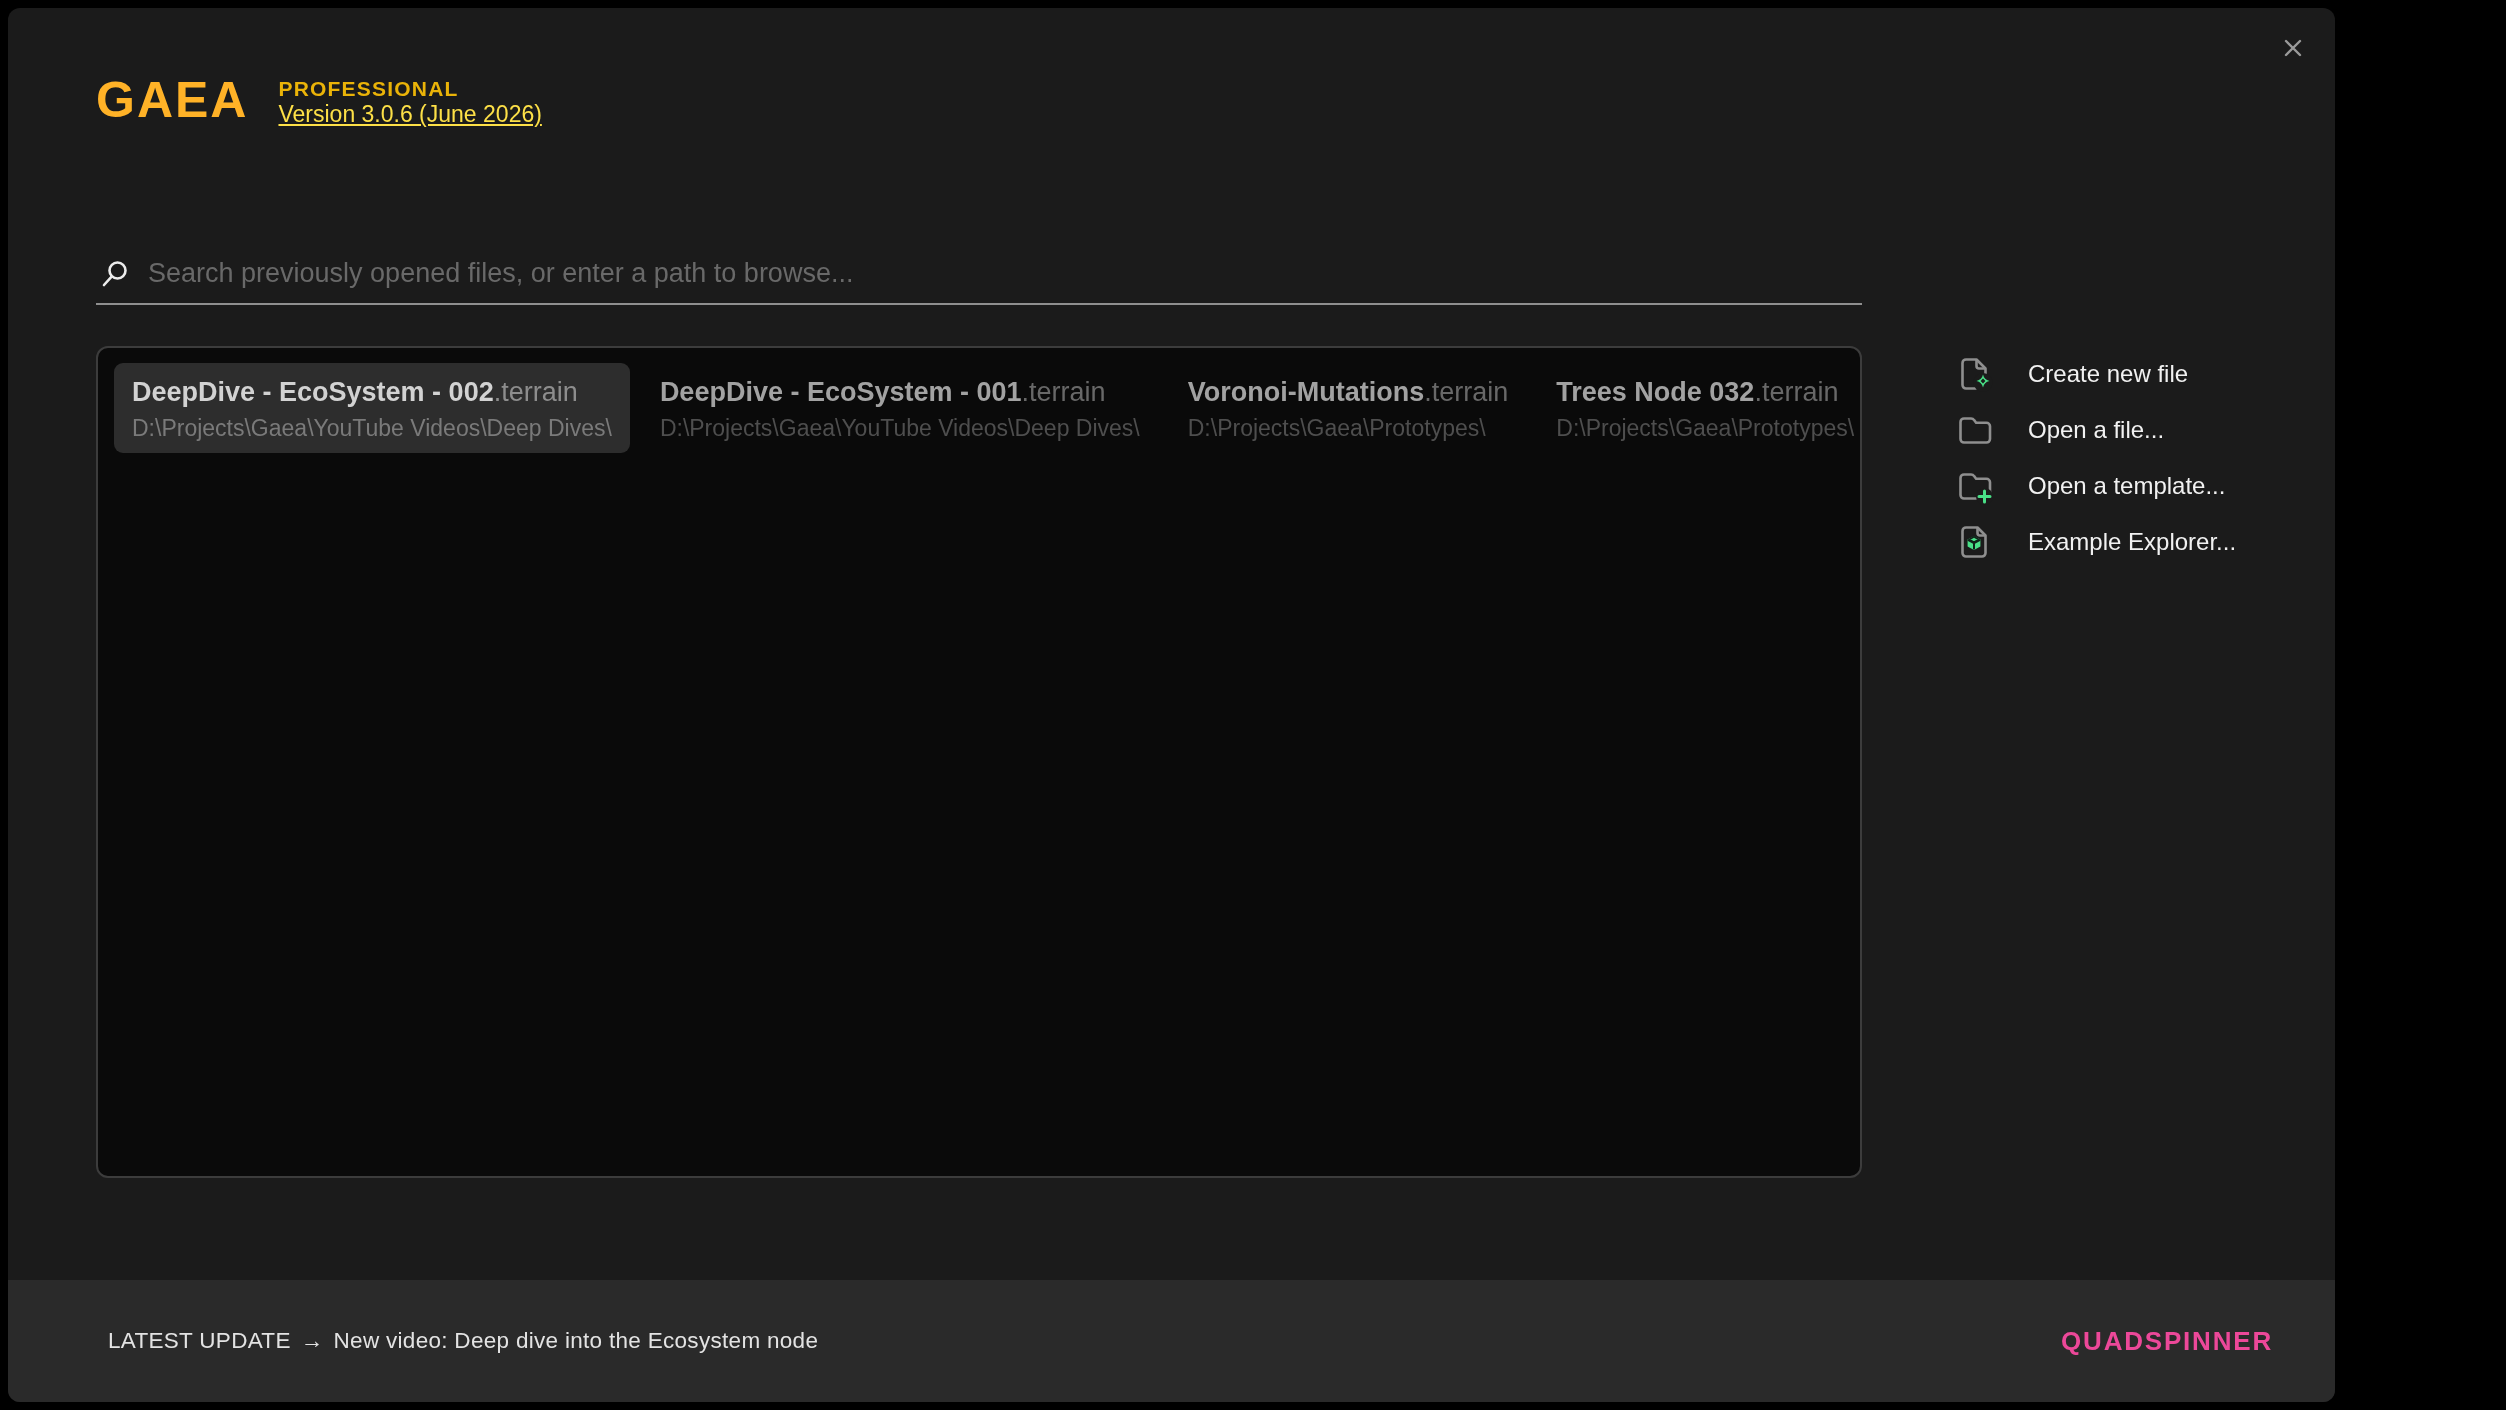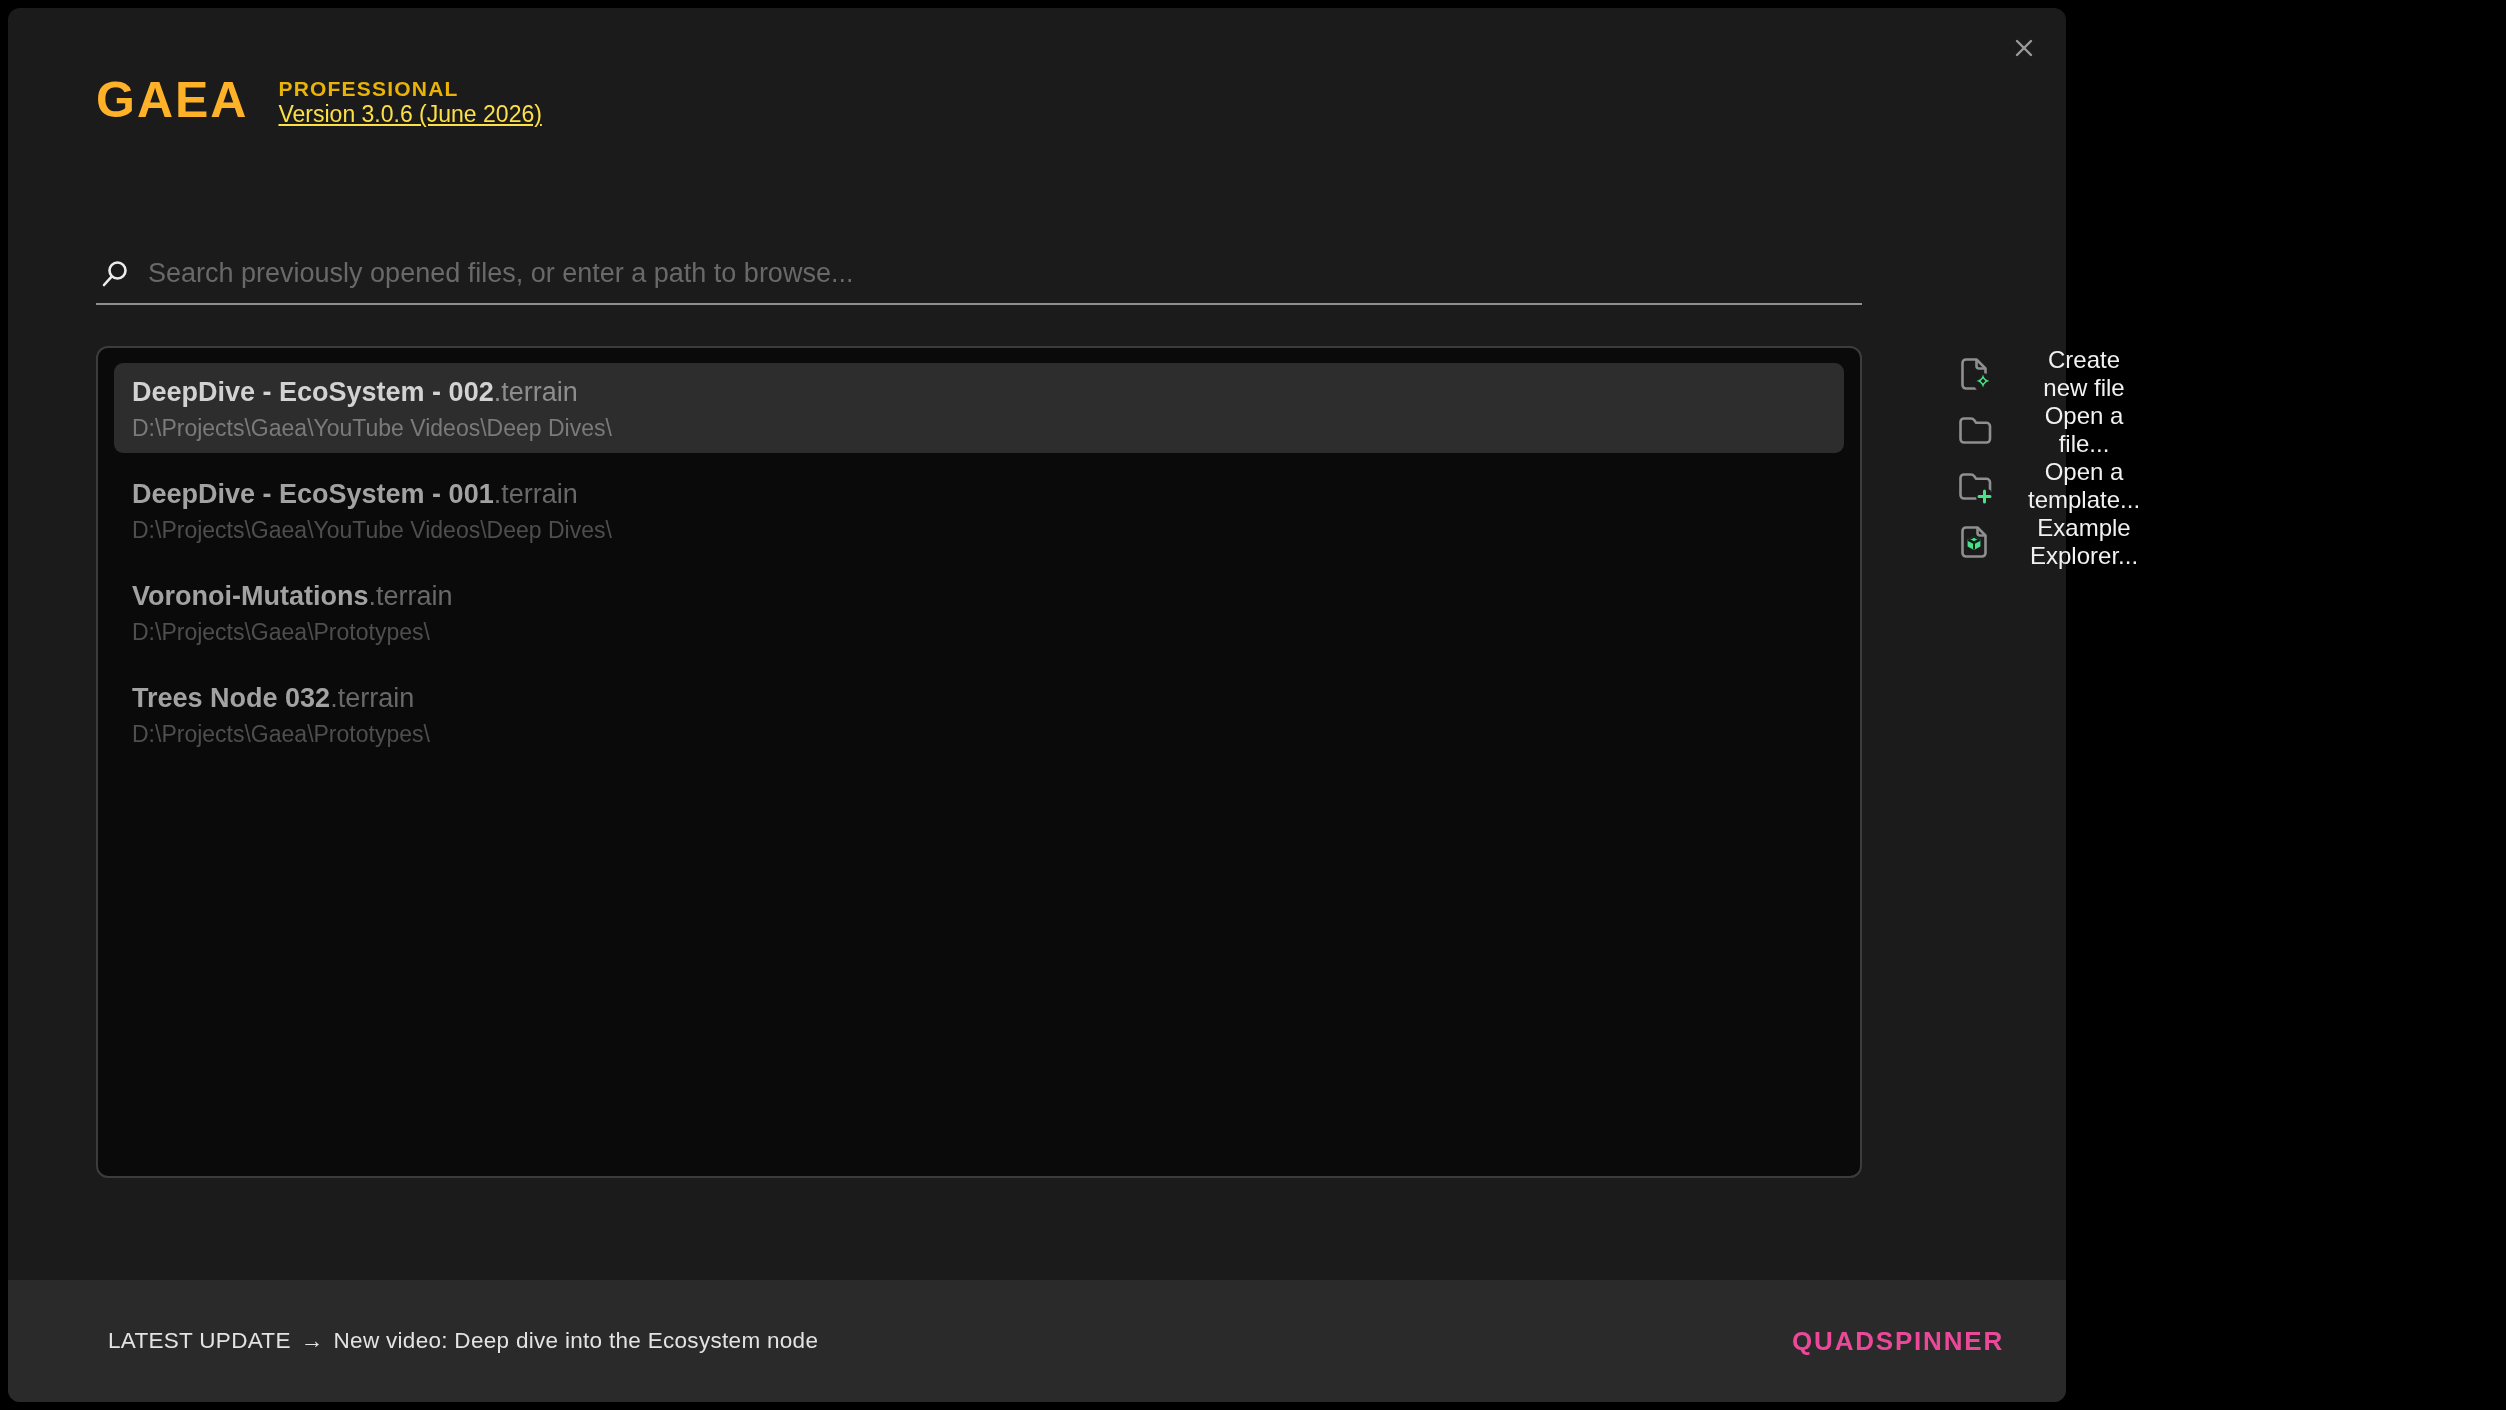--- a/index.html
+++ b/index.html
@@ -3,21 +3,21 @@
 <meta charset="utf-8">
 <style>
   html,body{margin:0;padding:0;}
   body{
     width:2506px;height:1410px;
     background:#000;
     font-family:"Liberation Sans", sans-serif;
     overflow:hidden;position:relative;
   }
   .window{
-    position:absolute;left:8px;top:8px;width:2058px;height:1394px;
+    position:absolute;left:8px;top:8px;width:2327px;height:1394px;
     background:#1b1b1b;border-radius:12px;
   }
 
   
   .brand-row{position:absolute;left:88px;top:66px;display:flex;gap:30px;align-items:flex-start;}
   .brand{font-size:50px;font-weight:700;color:#ffb227;letter-spacing:2px;line-height:52px;}
   .brand-meta{padding-top:3px;}
   .edition{font-size:21px;font-weight:700;color:#eab308;letter-spacing:1.2px;}
   .version{font-size:23px;color:#fde047;text-decoration:underline;}
 
@@ -36,21 +36,21 @@
   .search-row input{
     background:transparent;border:none;outline:none;flex:1;
     color:#f0abfc;font-size:27px;font-family:Liberation Sans, sans-serif;padding:0;
   }
   .search-row input::placeholder{color:#696969;}
 
   
   .file-panel{
     position:absolute;left:88px;top:338px;width:1766px;height:832px;box-sizing:border-box;
     background:#0a0a0a;border:2px solid #3c3c3c;border-radius:12px;
-    padding:15px 16px;display:flex;flex-direction:column;gap:12px;
+    padding:15px 16px;display:flex;gap:12px;
   }
   .file-item{height:90px;box-sizing:border-box;border-radius:9px;padding:13px 18px;cursor:pointer;}
   .file-item.selected{background:#2d2d2d;}
   .file-title{font-size:27px;font-weight:600;color:#a2a2a2;line-height:33px;white-space:pre;}
   .file-item.selected .file-title{color:#d2d2d2;}
   .ext{font-weight:400;color:#686868;}
   .file-item.selected .ext{color:#8d8d8d;}
   .file-path{font-size:23px;color:#4e4e4e;line-height:28px;margin-top:5px;white-space:pre;}
   .file-item.selected .file-path{color:#7a7a7a;}
 

